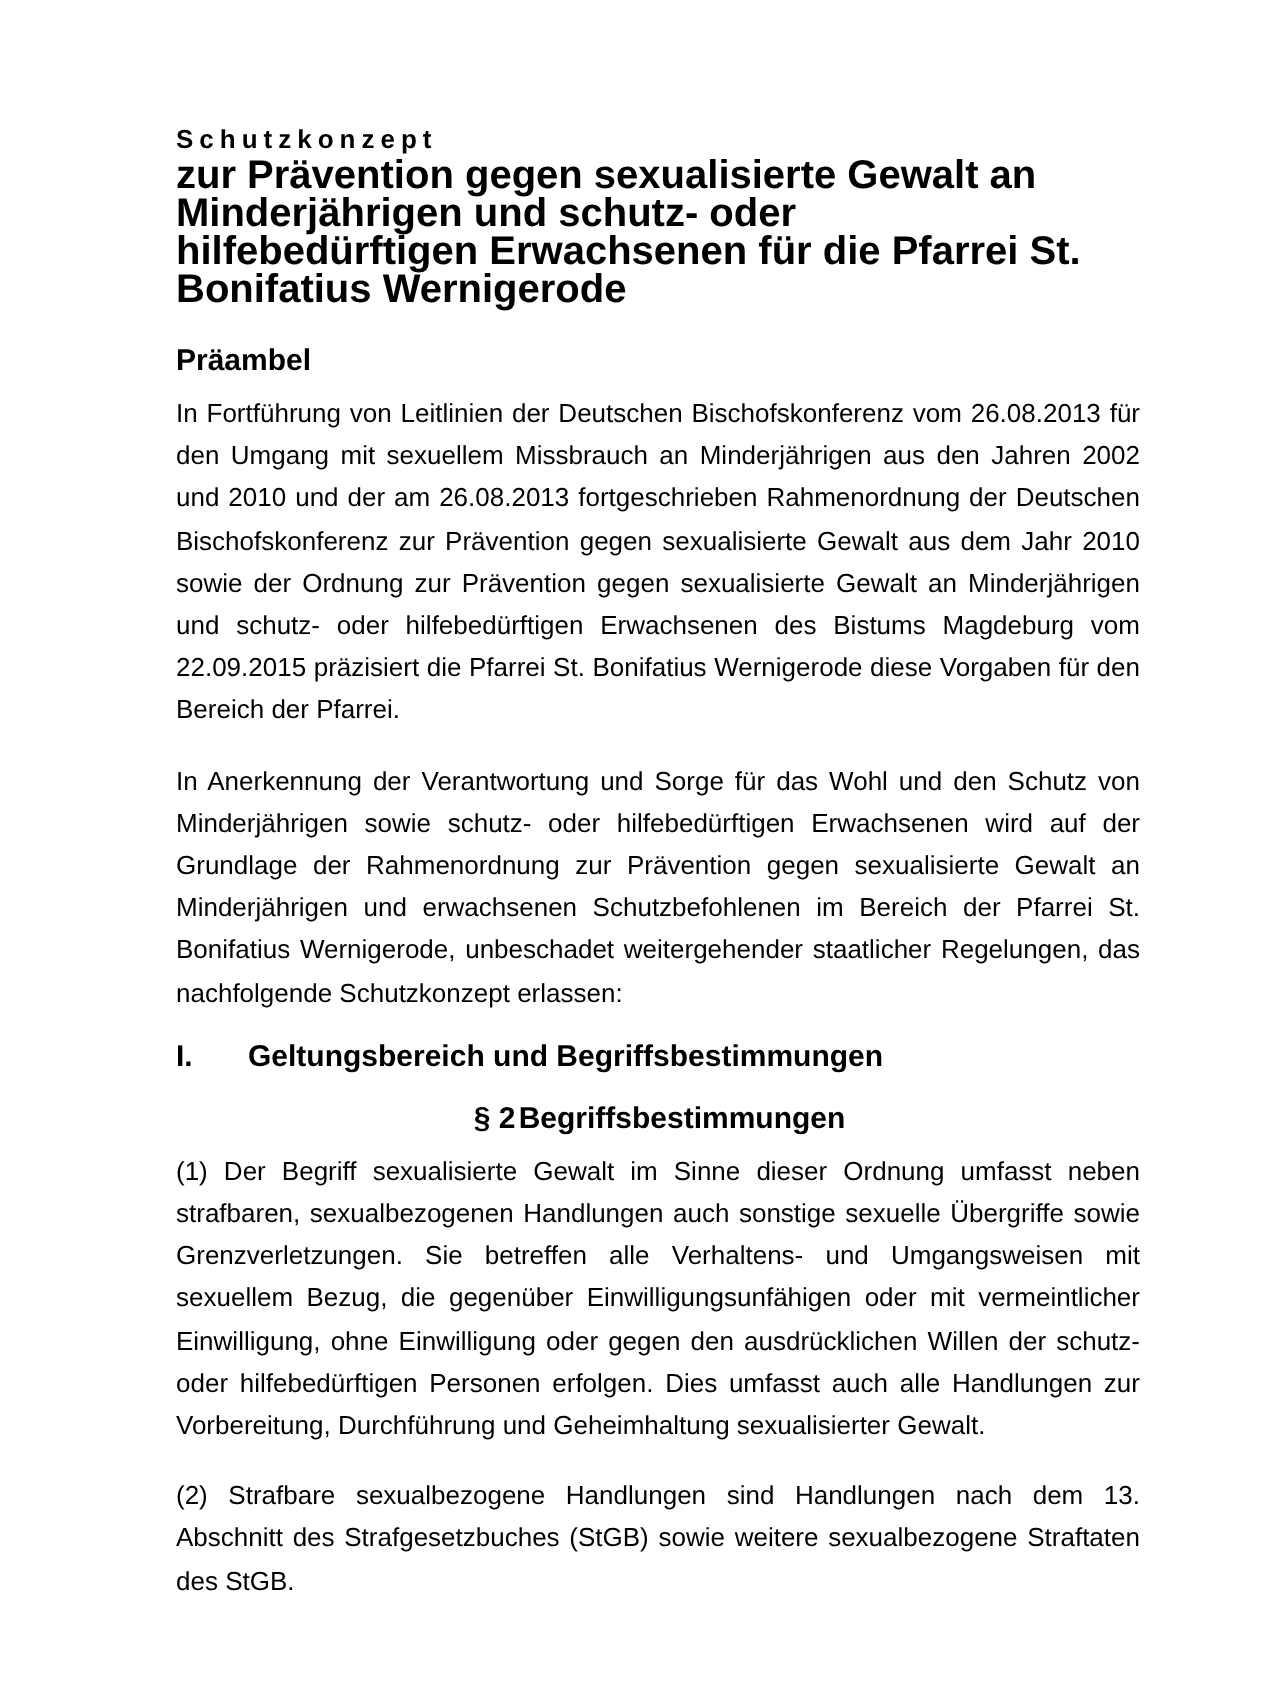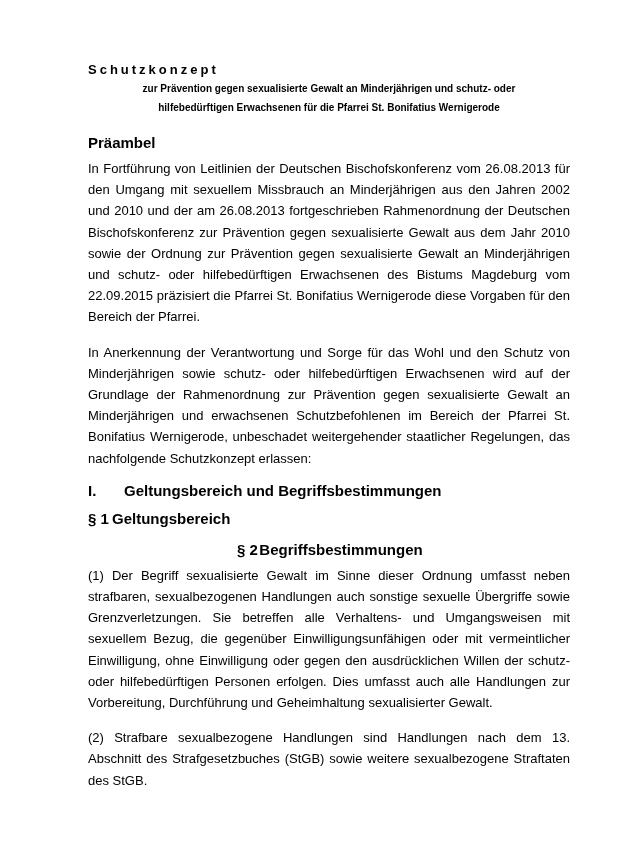--- a/index.html
+++ b/index.html
@@ -2,21 +2,21 @@
 <html><head>
 <meta charset="utf-8">
 <style>
   html, body { margin: 0; padding: 0; background: #ffffff; }
   body {
     width: 641px; height: 846px; overflow: hidden; position: relative;
     font-family: "Liberation Sans", sans-serif; color: #000;
   }
   .page { position: absolute; left: 88px; top: 60px; width: 482px; }
   .title { text-align: left; font-weight: bold; font-size: 13px; letter-spacing: 3px; line-height: 19px; }
-  .subtitle { text-align: center; font-weight: bold; font-size: 10px; line-height: 19px; }
+  .subtitle { text-align: left; font-weight: bold; font-size: 20px; line-height: 19px; }
   .h { font-weight: bold; font-size: 15px; line-height: 18px; }
   .p { font-size: 13px; line-height: 21.2px; text-align: justify; }
   .p p { margin: 0; }
   .hnum { display: inline-block; width: 24px; }
   .hnum.roman { width: 36px; }
 </style>
 </head>
 <body>
 
 <div class="page">
@@ -28,23 +28,20 @@
   <div class="p" style="margin-top:6px;">
     <p>In Fortführung von Leitlinien der Deutschen Bischofskonferenz vom 26.08.2013 für den Umgang mit sexuellem Missbrauch an Minderjährigen aus den Jahren 2002 und 2010 und der am 26.08.2013 fortgeschrieben Rahmenordnung der Deutschen Bischofskonferenz zur Prävention gegen sexualisierte Gewalt aus dem Jahr 2010 sowie der Ordnung zur Prävention gegen sexualisierte Gewalt an Minderjährigen und schutz- oder hilfebedürftigen Erwachsenen des Bistums Magdeburg vom 22.09.2015 präzisiert die Pfarrei St. Bonifatius Wernigerode diese Vorgaben für den Bereich der Pfarrei.</p>
   </div>
   <div class="p" style="margin-top:14px;">
     <p>In Anerkennung der Verantwortung und Sorge für das Wohl und den Schutz von Minderjährigen sowie schutz- oder hilfebedürftigen Erwachsenen wird auf der Grundlage der Rahmenordnung zur Prävention gegen sexualisierte Gewalt an Minderjährigen und erwachsenen Schutzbefohlenen im Bereich der Pfarrei St. Bonifatius Wernigerode, unbeschadet weitergehender staatlicher Regelungen, das nachfolgende Schutzkonzept erlassen:</p>
   </div>
 
   <div class="h" style="margin-top:13px;">
     <span class="hnum roman">I.</span><span>Geltungsbereich und Begriffsbestimmungen</span>
   </div>
-  <div class="h" style="margin-top:10px;">
-    <span class="hnum">§ 1</span><span>Geltungsbereich</span>
-  </div>
 
   <div class="h" style="margin-top:13px;text-align:center;">
     <span class="hnum">§ 2</span><span>Begriffsbestimmungen</span>
   </div>
   <div class="p" style="margin-top:6px;">
     <p>(1) Der Begriff sexualisierte Gewalt im Sinne dieser Ordnung umfasst neben strafbaren, sexualbezogenen Handlungen auch sonstige sexuelle Übergriffe sowie Grenzverletzungen. Sie betreffen alle Verhaltens- und Umgangsweisen mit sexuellem Bezug, die gegenüber Einwilligungsunfähigen oder mit vermeintlicher Einwilligung, ohne Einwilligung oder gegen den ausdrücklichen Willen der schutz- oder hilfebedürftigen Personen erfolgen. Dies umfasst auch alle Handlungen zur Vorbereitung, Durchführung und Geheimhaltung sexualisierter Gewalt.</p>
   </div>
   <div class="p" style="margin-top:14px;">
     <p>(2) Strafbare sexualbezogene Handlungen sind Handlungen nach dem 13. Abschnitt des Strafgesetzbuches (StGB) sowie weitere sexualbezogene Straftaten des StGB.</p>
   </div>

